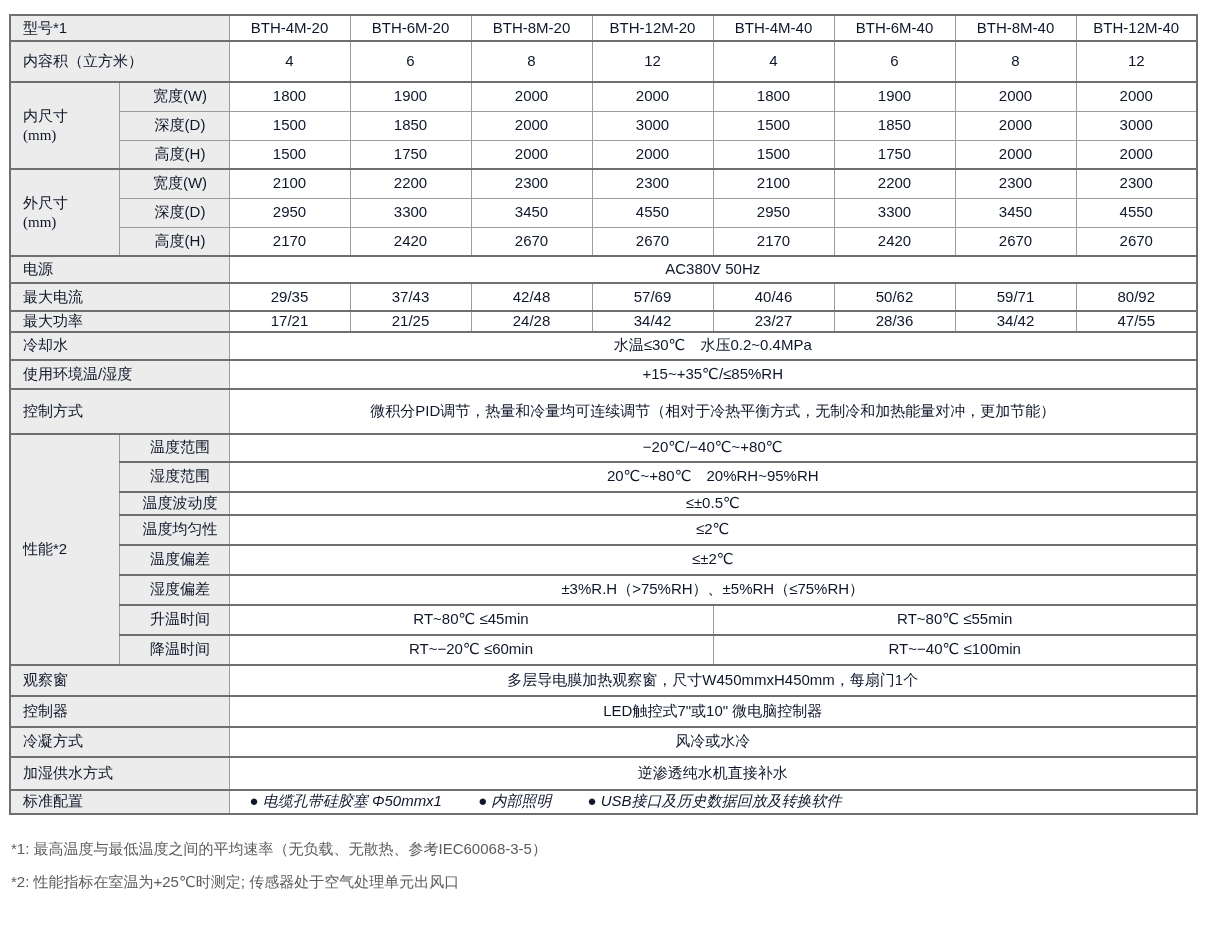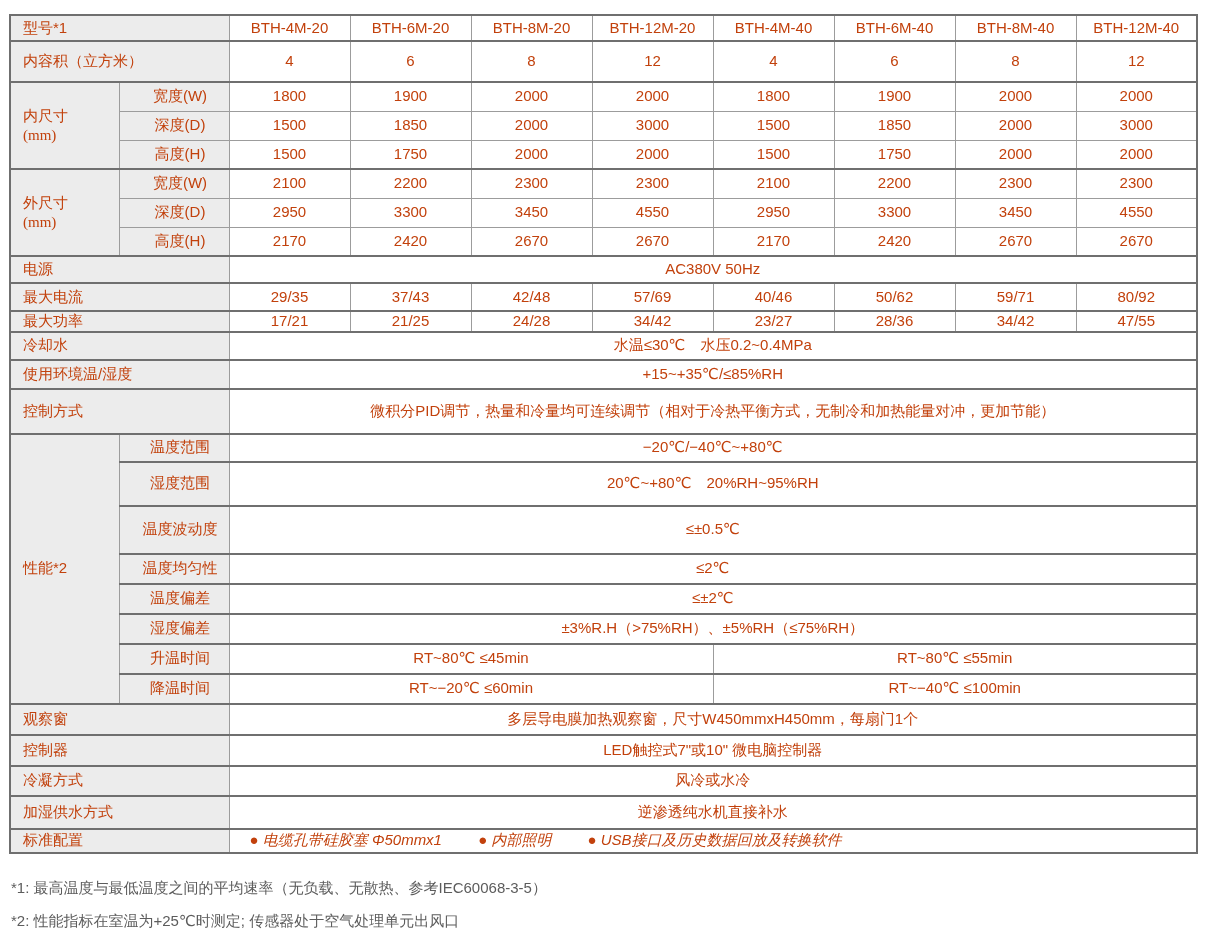--- a/index.html
+++ b/index.html
@@ -5,21 +5,21 @@
   html,body { margin:0; padding:0; background:#fff; }
   .page {
     position:relative; width:1205px; height:935px; background:#fff;
     font-family:"Liberation Sans","DejaVu Sans",sans-serif;
     color:#646464;
   }
   table.spec {
     border-collapse:collapse; table-layout:fixed;
     width:1187px; margin:14px 0 0 9px;
     border:2px solid #6f6f6f;
-    font-size:15px; color:#c2410c;
+    font-size:15px; color:#0f172a;
   }
   table.spec td, table.spec th {
     border:1px solid #9c9c9c;
     padding:0 2px; font-weight:normal; text-align:center;
     vertical-align:middle; overflow:hidden; line-height:1.25;
   }
   tr.hv td, tr.hv th { border-top:2px solid #6f6f6f; }
   .lbl {
     background:#ececec; text-align:left !important; padding-left:12px !important;
   }
@@ -189,25 +189,25 @@
     <tr class="hv" style="height:45px">
       <th class="lbl" colspan="2">控制方式</th>
       <td colspan="8">微积分PID调节，热量和冷量均可连续调节（相对于冷热平衡方式，无制冷和加热能量对冲，更加节能）</td>
     </tr>
 
     <tr class="hv" style="height:28px">
       <th class="lbl" rowspan="8">性能*2</th>
       <th class="sub">温度范围</th>
       <td colspan="8">−20℃/−40℃~+80℃</td>
     </tr>
-    <tr class="hv" style="height:44px">
+    <tr class="hv" style="height:30px">
       <th class="sub">湿度范围</th>
       <td colspan="8">20℃~+80℃　20%RH~95%RH</td>
     </tr>
-    <tr class="hv" style="height:48px">
+    <tr class="hv" style="height:23px">
       <th class="sub">温度波动度</th>
       <td colspan="8">≤±0.5℃</td>
     </tr>
     <tr class="hv" style="height:30px">
       <th class="sub">温度均匀性</th>
       <td colspan="8">≤2℃</td>
     </tr>
     <tr class="hv" style="height:30px">
       <th class="sub">温度偏差</th>
       <td colspan="8">≤±2℃</td>

